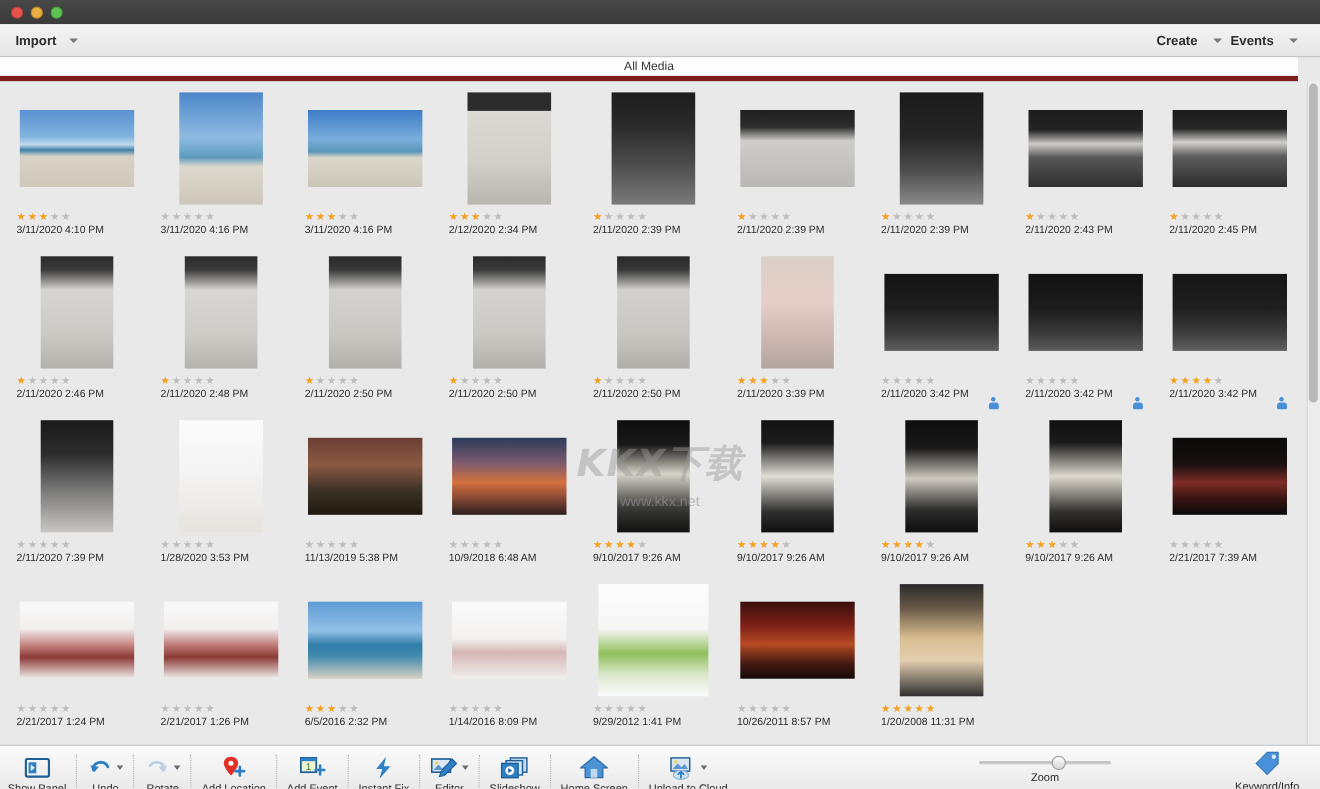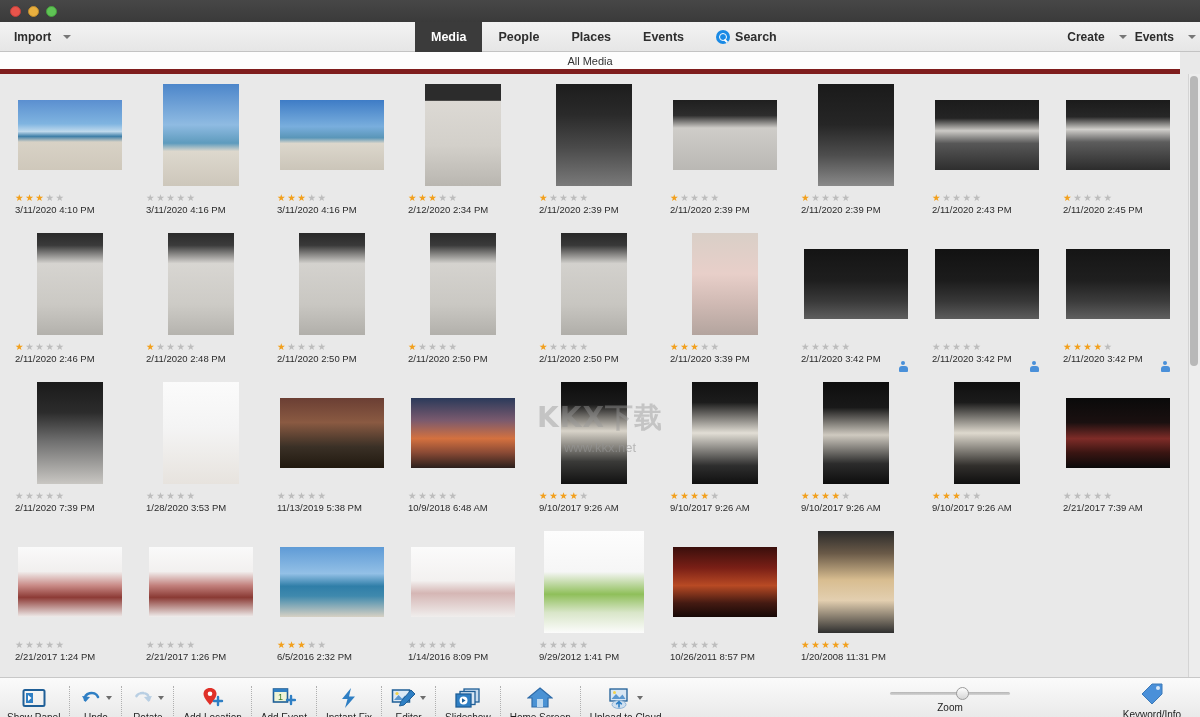--- a/index.html
+++ b/index.html
@@ -51,21 +51,21 @@
   }
   .tab .mag:after{
     content:""; position:absolute; width:6px;height:6px;border:1.5px solid #fff;
     border-radius:50%; left:3px; top:3px;
   }
   .tab .mag:before{
     content:""; position:absolute; width:4px;height:1.6px;background:#fff;
     transform:rotate(45deg); left:8px; top:9.5px;
   }
   .mb-right{
-    margin-left:auto; display:flex; align-items:center; gap:4px; padding-right:4px;
+    margin-left:auto; display:flex; align-items:center; gap:4px; padding-right:20px;
   }
   .mb-right .mb-item{ padding:0 4px; }
 
   
   #subbar{
     height:22px;width:1180px;background:#fdfdfd;border-bottom:5px solid #7f1d1d;
     position:relative; display:flex; align-items:center; justify-content:center;
   }
   #allmedia{ font-size:11px; color:#333; }
   .sub-right{
@@ -138,22 +138,22 @@
     position:absolute; right:2px; top:2px; width:8px; height:290px;
     background:#b8b8b8; border-radius:4px;
   }
 
   
   #wm{
     position:absolute; left:500px; top:325px; width:200px; height:70px;
     pointer-events:none; text-align:center;
   }
   #wm .big{
-    font-size:28px;font-weight:bold;color:rgba(150,150,150,.45);
-    letter-spacing:1px; font-family:"DejaVu Sans",sans-serif;
+    font-size:34px;font-weight:bold;color:rgba(150,150,150,.45);
+    letter-spacing:1px; font-family:"DejaVu Sans",sans-serif;font-style:italic;
   }
   #wm .small{ font-size:13px;color:rgba(150,150,150,.6); margin-top:3px;}
 
   
   #bottombar{
     height:46px;width:1200px;
     background:linear-gradient(#fbfbfb,#e7e7e7);
     border-top:1px solid #c8c8c8;
     display:flex; align-items:center; position:relative;
   }
@@ -186,38 +186,20 @@
   <div class="traffic t-yel"></div>
   <div class="traffic t-grn"></div>
 </div>
 
 <div id="menubar">
   <div class="mb-left">
     <span class="mb-item">Import</span>
     <span class="caret"></span>
   </div>
 
-  <div class="mb-center">
-    <div class="tab active">
-      <span>Media</span>
-    </div>
-    <div class="tab">
-      <span>People</span>
-    </div>
-    <div class="tab">
-      <span>Places</span>
-    </div>
-    <div class="tab">
-      <span>Events</span>
-    </div>
-    <div class="tab">
-      <span class="mag"></span>
-      <span>Search</span>
-    </div>
-  </div>
 
   <div class="mb-right">
     <span class="mb-item">Create</span>
     <span class="caret"></span>
     <span class="mb-item">Events</span>
     <span class="caret"></span>
   </div>
 </div>
 
 <div id="subbar">

